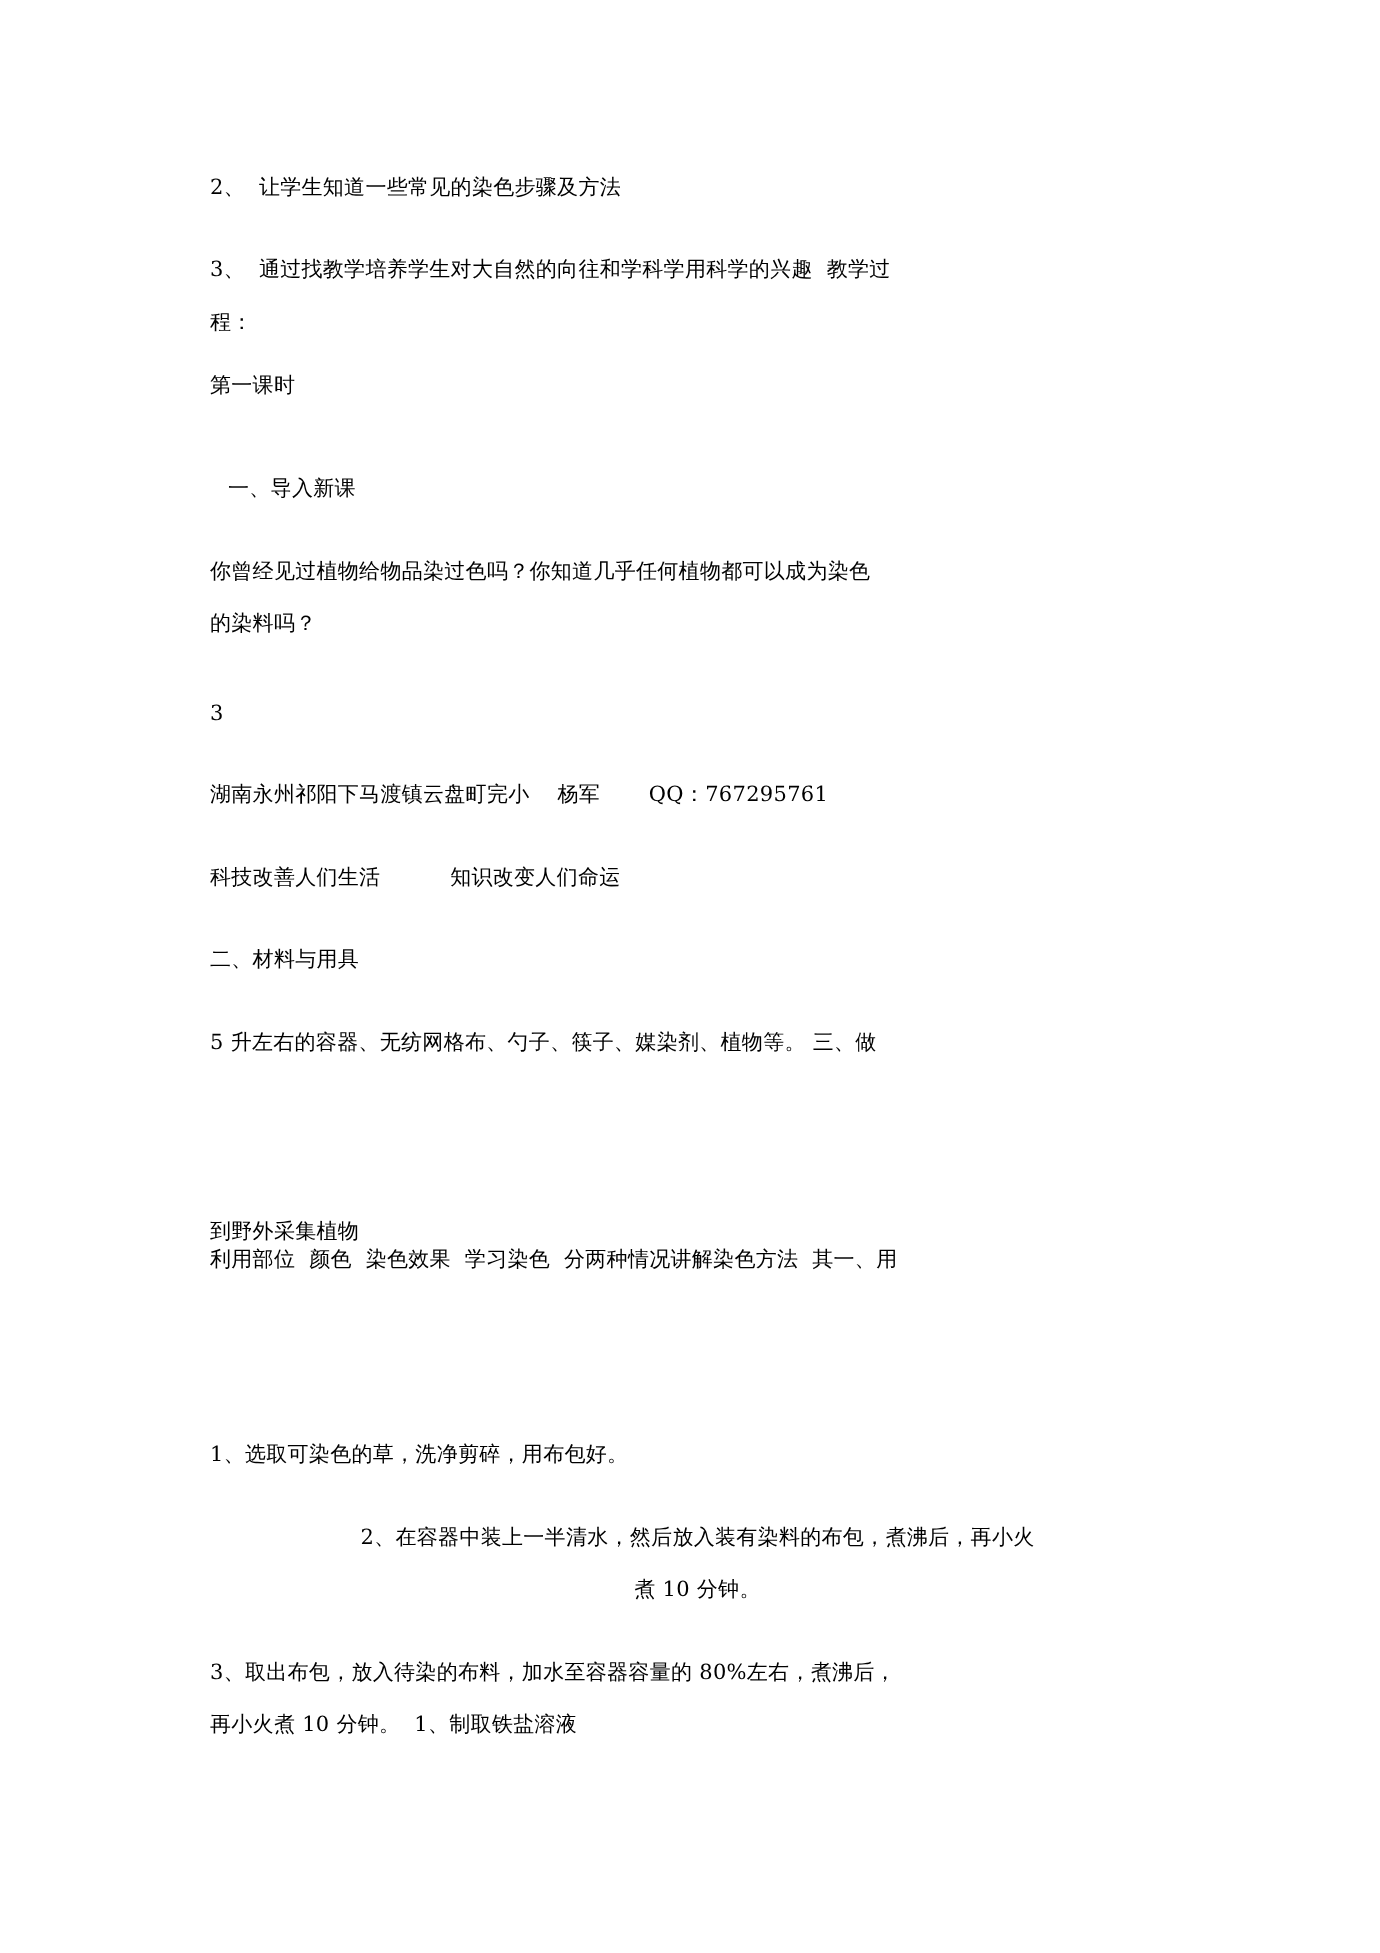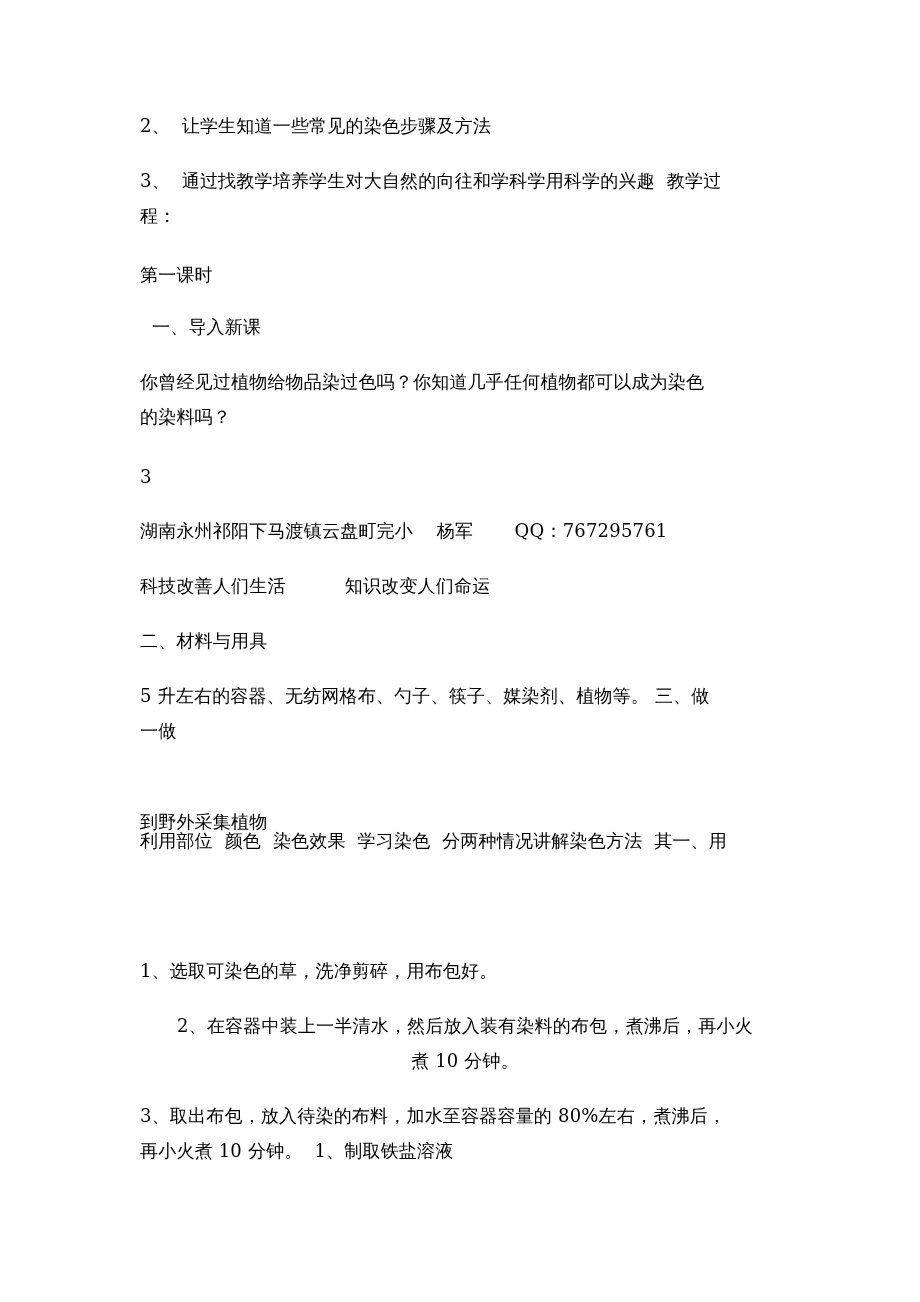--- a/index.html
+++ b/index.html
@@ -18,21 +18,21 @@
     .page {
       position: absolute;
       left: 140px;
       top: 0;
       width: 650px;
     }
     .para {
       position: absolute;
       left: 0;
       width: 650px;
-      font-size: 18px;
+      font-size: 14px;
       line-height: 35px;
       letter-spacing: 0.2px;
     }
     .para .ln {
       display: block;
       white-space: pre;
     }
   </style>
 </head>
 <body>
@@ -41,21 +41,21 @@
 
   <div class="para" style="top:108px;">
     <span class="ln">2、  让学生知道一些常见的染色步骤及方法</span>
   </div>
 
   <div class="para" style="top:163px;">
     <span class="ln">3、  通过找教学培养学生对大自然的向往和学科学用科学的兴趣  教学过</span>
     <span class="ln">程：</span>
   </div>
 
-  <div class="para" style="top:258px;font-family:Liberation Serif, serif;">
+  <div class="para" style="top:240px;font-family:Liberation Serif, serif;">
     <span class="ln">第一课时</span>
   </div>
 
   <div class="para" style="top:309px;margin-left:12px;">
     <span class="ln">一、导入新课</span>
   </div>
 
   <div class="para" style="top:364px;">
     <span class="ln">你曾经见过植物给物品染过色吗？你知道几乎任何植物都可以成为染色</span>
     <span class="ln">的染料吗？</span>
@@ -72,21 +72,20 @@
   <div class="para" style="top:568px;">
     <span class="ln">科技改善人们生活          知识改变人们命运</span>
   </div>
 
   <div class="para" style="top:623px;">
     <span class="ln">二、材料与用具</span>
   </div>
 
   <div class="para" style="top:678px;">
     <span class="ln">5 升左右的容器、无纺网格布、勺子、筷子、媒染剂、植物等。 三、做</span>
-    <span class="ln">一做</span>
   </div>
 
   <div class="para" style="top:804px;">
     <span class="ln">到野外采集植物</span>
   </div>
 
   <div class="para" style="top:823px;">
     <span class="ln">利用部位  颜色  染色效果  学习染色  分两种情况讲解染色方法  其一、用</span>
   </div>
 

